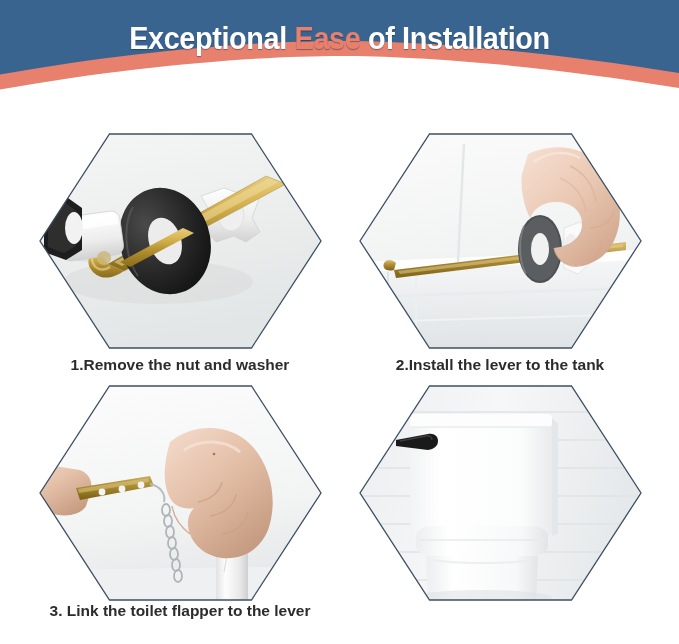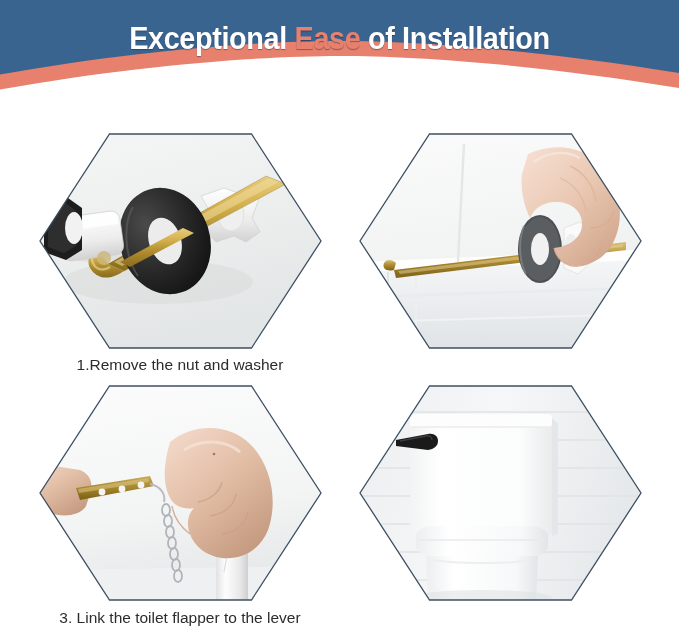--- a/index.html
+++ b/index.html
@@ -74,26 +74,26 @@
   .hex-svg { display: block; width: 285px; height: 218px; }
 
   .step-caption {
     position: absolute;
     left: 0;
     top: 222px;
     width: 320px;
     text-align: center;
     font-family: "Liberation Sans", sans-serif;
     font-size: 15.5px;
-    font-weight: normal;
+    font-weight: bold;
     color: #2c2c2c;
     line-height: 22px;
     white-space: nowrap;
   }
-  .step-3 .step-caption, .step-4 .step-caption { top: 223px; }
+  .step-3 .step-caption, .step-4 .step-caption { top: 216px; }
 </style>
 </head>
 <body>
 
 <div class="page">
 
   <div class="banner">
     <svg class="banner-svg" viewBox="0 0 679 122" preserveAspectRatio="none">
       <defs>
         <clipPath id="bannerClip">
@@ -264,20 +264,21 @@
               <path d="M212,34 C226,40 236,54 238,70" fill="none" stroke="#dcb49a" stroke-width="1.5" opacity="0.8"></path>
               <path d="M202,46 C216,52 226,64 228,80" fill="none" stroke="#dcb49a" stroke-width="1.3" opacity="0.7"></path>
               <path d="M232,96 C246,96 254,88 256,78" fill="none" stroke="#d7ab90" stroke-width="1.3" opacity="0.7"></path>
               <path d="M176,30 C188,20 208,18 222,26" fill="none" stroke="#f7e6da" stroke-width="2.5" opacity="0.8"></path>
             </g>
           </g>
 
           <polygon points="71.5,2 213.5,2 283,109 213.5,216 71.5,216 2,109" fill="none" stroke="#3d4f63" stroke-width="1.3"></polygon>
         </svg>
       </div>
+      <div class="step-caption">2.Install the lever to the tank</div>
     </div>
 
     <div class="step step-3">
       <div class="hex-wrap">
         <svg class="hex-svg" viewBox="0 0 285 218">
           <defs>
             <clipPath id="hx3">
               <polygon points="71.5,2 213.5,2 283,109 213.5,216 71.5,216 2,109"></polygon>
             </clipPath>
             <linearGradient id="bg3" x1="0" y1="0" x2="0.2" y2="1">

